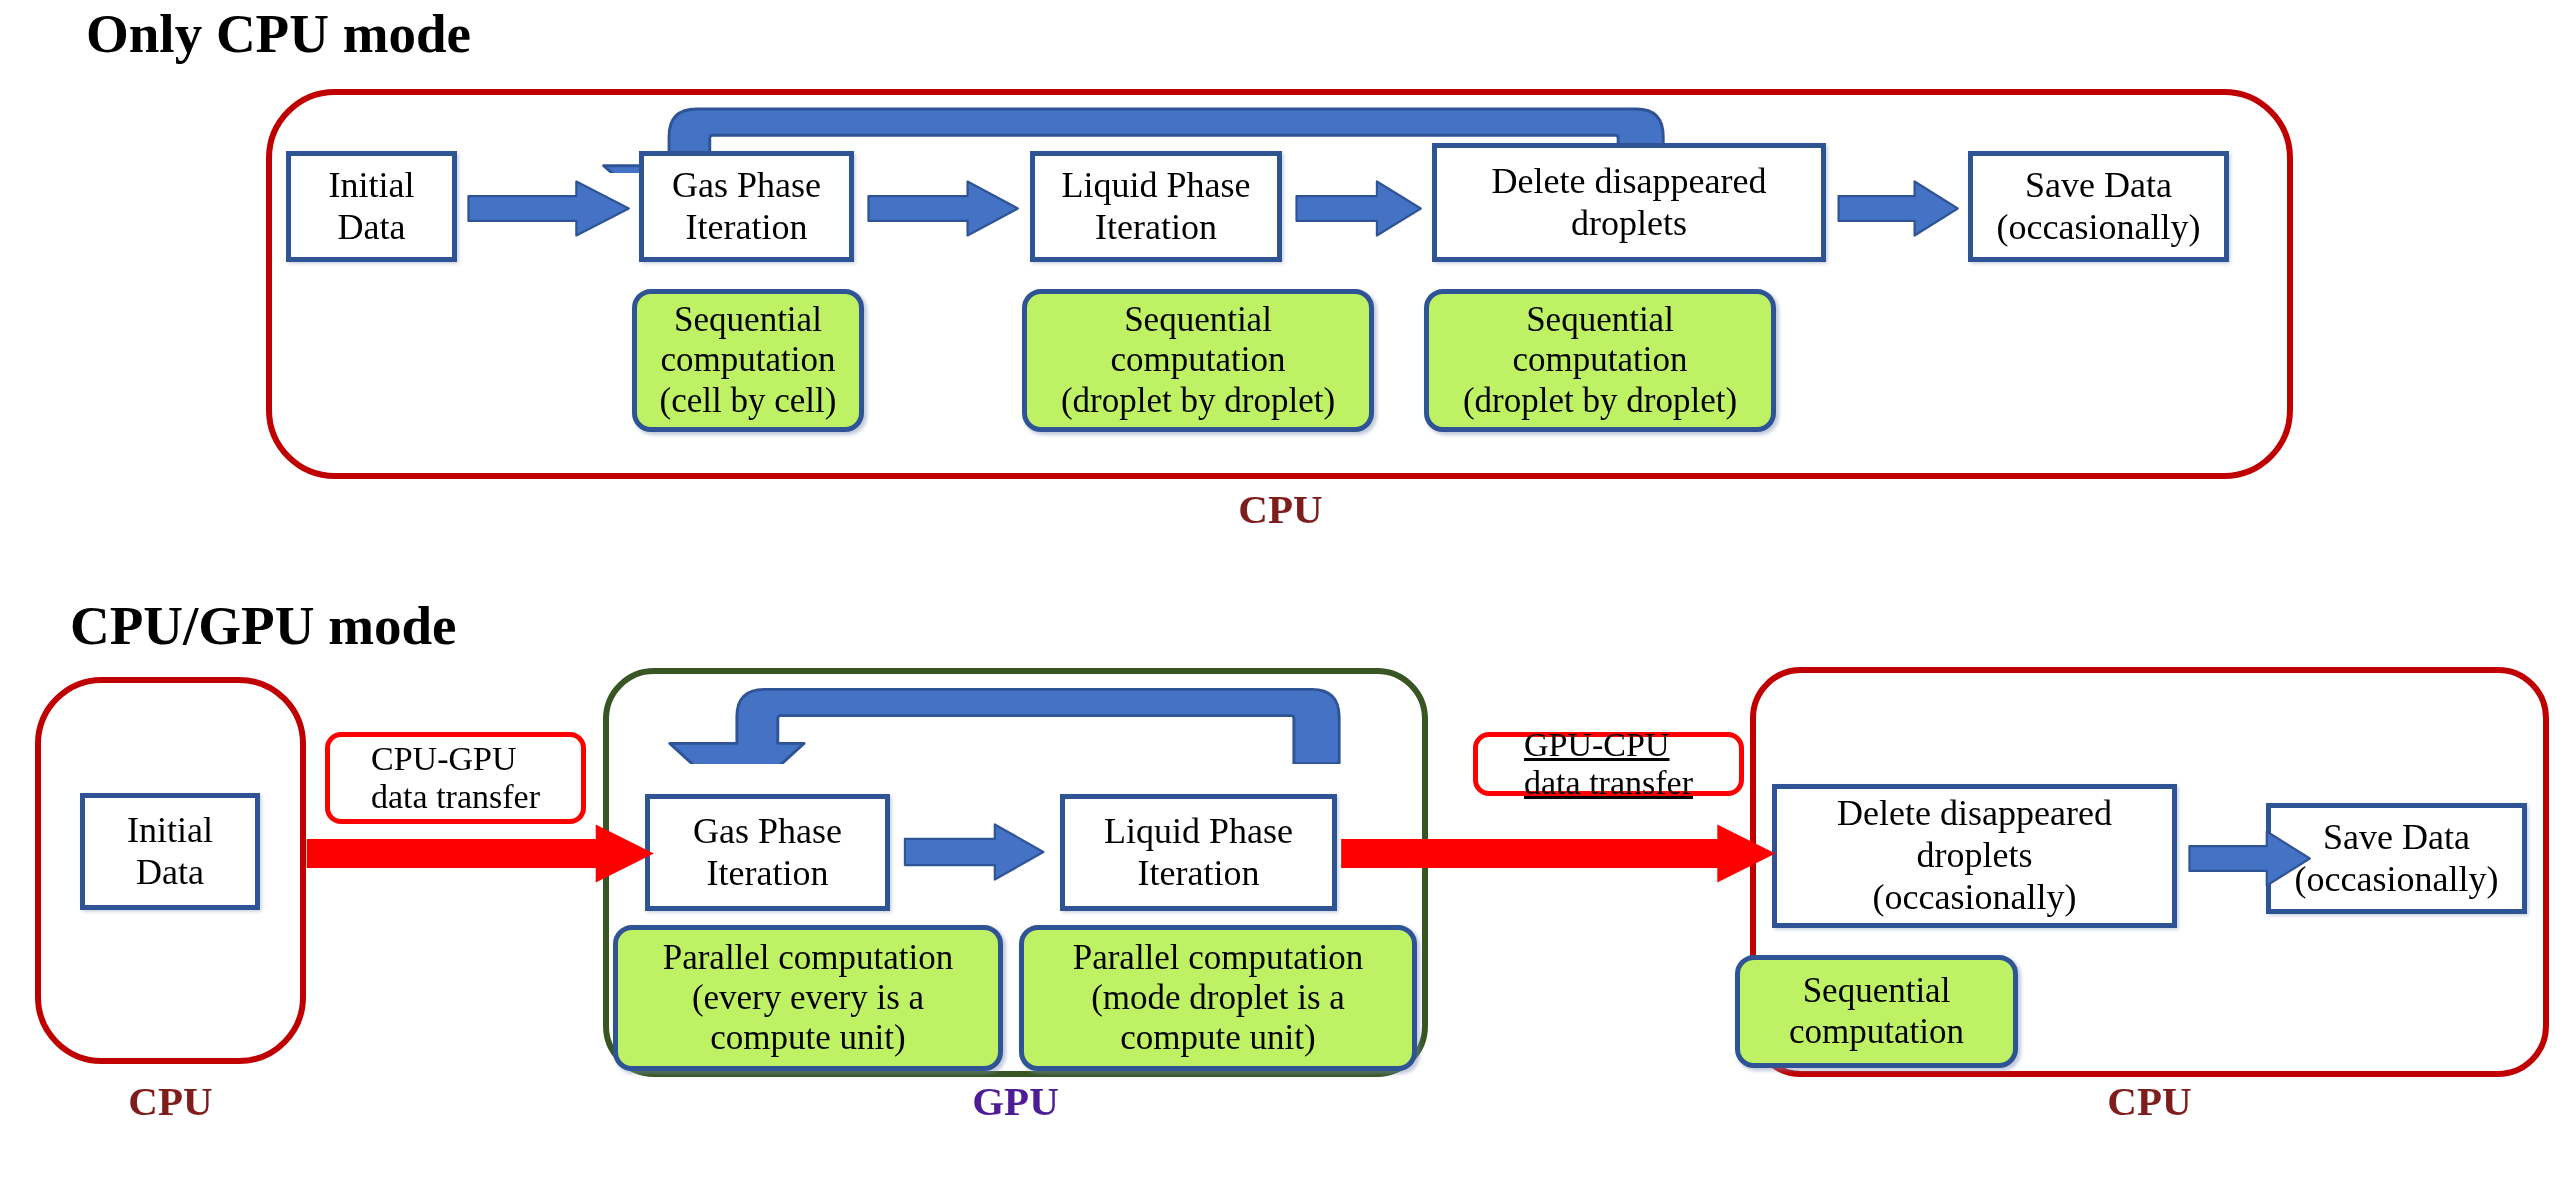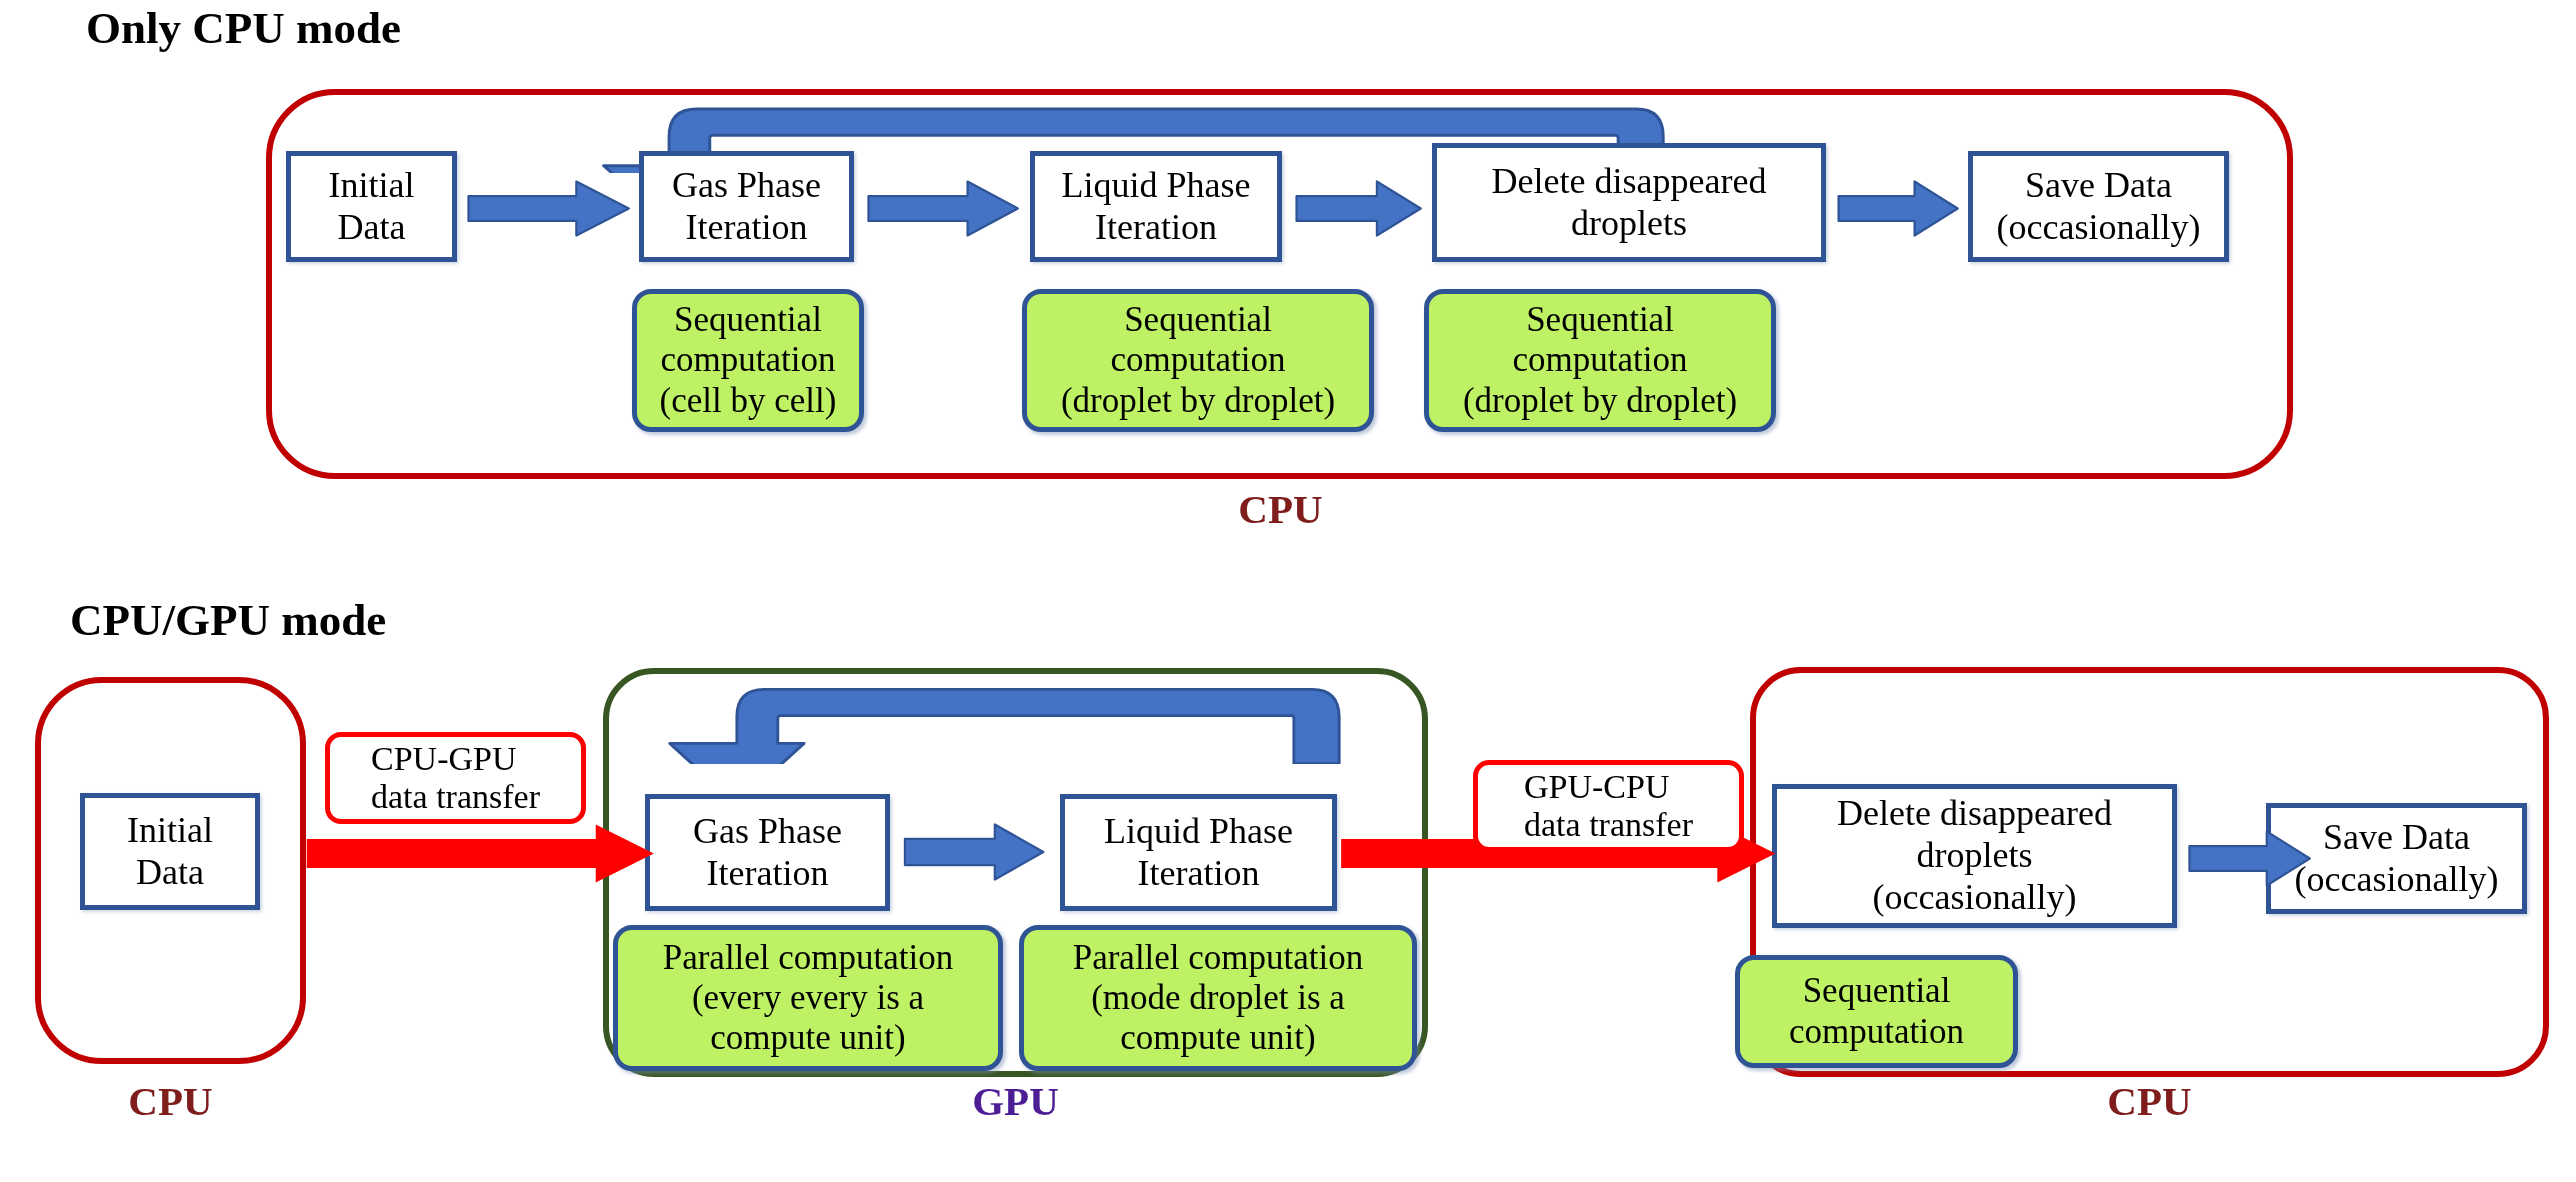--- a/index.html
+++ b/index.html
@@ -15,21 +15,21 @@
     width: 2576px;
     height: 1183px;
     background: #ffffff;
     overflow: hidden;
   }
   .abs { position: absolute; box-sizing: border-box; }
 
   
   .mode-title {
     font-weight: bold;
-    font-size: 45px;
+    font-size: 55px;
     color: #000000;
     letter-spacing: 0px;
     white-space: nowrap;
     line-height: 1;
   }
 
   
   .hw-container {
     border-style: solid;
     background: transparent;
@@ -268,21 +268,21 @@
     </svg>
   </div>
 
   <div class="abs xfer-label" style="left:325px; top:732px; width:261px; height:92px;">
     <div>
       <span class="sub">CPU-GPU</span>
       <span class="sub">data transfer</span>
     </div>
   </div>
 
-  <div class="abs xfer-label" style="left:1473px; top:760px; width:271px; height:92px;">
+  <div class="abs xfer-label" style="left:1473px; top:732px; width:271px; height:64px;text-decoration:underline;">
     <div>
       <span class="sub">GPU-CPU</span>
       <span class="sub">data transfer</span>
     </div>
   </div>
 
   <div class="abs arrow-right" style="left:903px; top:823px; width:143px; height:58px; z-index:5;">
     <svg width="143" height="58" viewBox="0 0 196 80">
       <path d="M 2 22 L 126 22 L 126 2 L 193 40 L 126 78 L 126 58 L 2 58 Z" fill="#4472C4" stroke="#2F5496" stroke-width="3" stroke-linejoin="round"></path>
     </svg>

